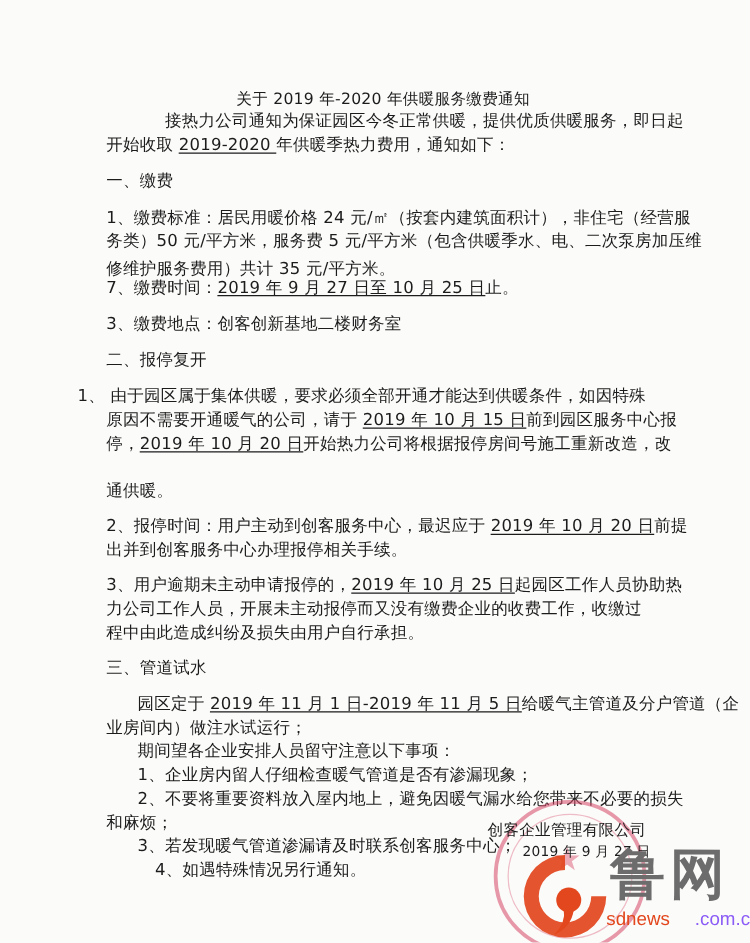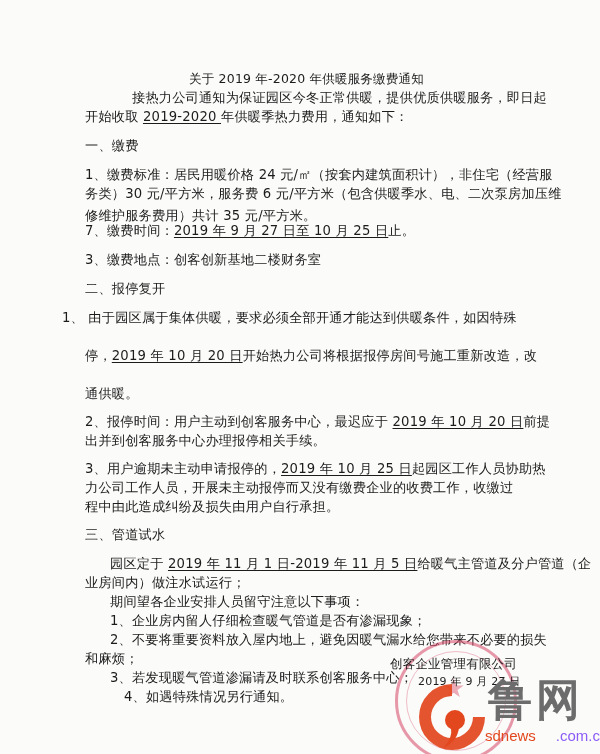--- a/index.html
+++ b/index.html
@@ -45,29 +45,30 @@
 <div class="page">
 
   <div class="line title" style="left:189px;top:70px;">关于 2019 年-2020 年供暖服务缴费通知</div>
 
   <div class="line" style="left:112px;top:89px;margin-left:20px;">接热力公司通知为保证园区今冬正常供暖，提供优质供暖服务，即日起</div>
   <div class="line" style="left:85px;top:108px;"><span>开始收取 </span><span class="u">2019-2020 </span><span>年供暖季热力费用，通知如下：</span></div>
 
   <div class="line" style="left:85px;top:137px;">一、缴费</div>
 
   <div class="line" style="left:85px;top:166px;">1、缴费标准：居民用暖价格 24 元/㎡（按套内建筑面积计），非住宅（经营服</div>
-  <div class="line" style="left:85px;top:185px;">务类）30 元/平方米，服务费 6 元/平方米（包含供暖季水、电、二次泵房加压维</div>
+  <div class="line" style="left:85px;top:185px;">务类）50 元/平方米，服务费 5 元/平方米（包含供暖季水、电、二次泵房加压维</div>
   <div class="line" style="left:85px;top:207px;">修维护服务费用）共计 35 元/平方米。</div>
   <div class="line" style="left:85px;top:222px;"><span>7、缴费时间：</span><span class="u">2019 年 9 月 27 日至 10 月 25 日</span><span>止。</span></div>
 
   <div class="line" style="left:85px;top:251px;">3、缴费地点：创客创新基地二楼财务室</div>
 
   <div class="line" style="left:85px;top:280px;">二、报停复开</div>
 
   <div class="line" style="left:62px;top:309px;">1、 由于园区属于集体供暖，要求必须全部开通才能达到供暖条件，如因特殊</div>
+  <div class="line" style="left:85px;top:328px;"><span>原因不需要开通暖气的公司，请于 </span><span class="u">2019 年 10 月 15 日</span><span>前到园区服务中心报</span></div>
   <div class="line" style="left:85px;top:347px;"><span>停，</span><span class="u">2019 年 10 月 20 日</span><span>开始热力公司将根据报停房间号施工重新改造，改</span></div>
   <div class="line" style="left:85px;top:385px;">通供暖。</div>
 
   <div class="line" style="left:85px;top:413px;"><span>2、报停时间：用户主动到创客服务中心，最迟应于 </span><span class="u">2019 年 10 月 20 日</span><span>前提</span></div>
   <div class="line" style="left:85px;top:432px;">出并到创客服务中心办理报停相关手续。</div>
 
   <div class="line" style="left:85px;top:460px;"><span>3、用户逾期未主动申请报停的，</span><span class="u">2019 年 10 月 25 日</span><span>起园区工作人员协助热</span></div>
   <div class="line" style="left:85px;top:498px;">程中由此造成纠纷及损失由用户自行承担。</div>
   <div class="line" style="left:85px;top:479px;">力公司工作人员，开展未主动报停而又没有缴费企业的收费工作，收缴过</div>
 

